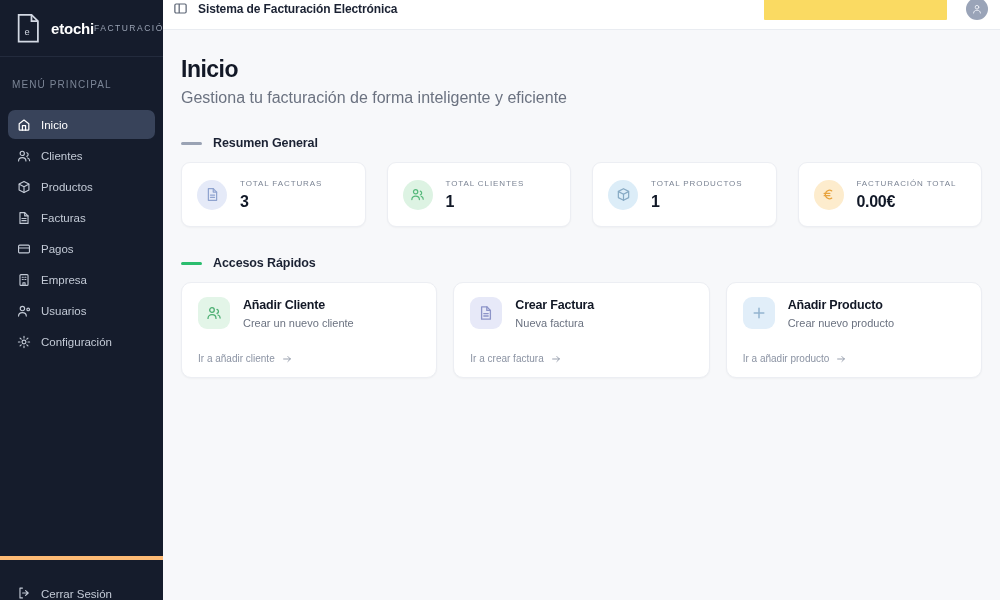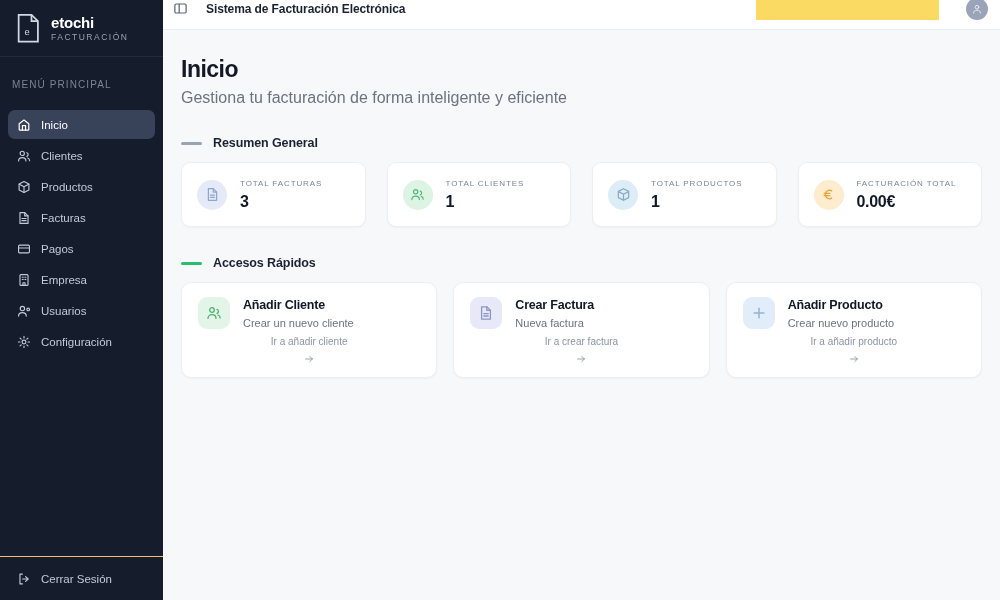--- a/index.html
+++ b/index.html
@@ -19,21 +19,21 @@
     flex: 0 0 163px;
     position: relative;
   }
   .brand {
     display: flex; align-items: center; gap: 9px;
     padding: 14px 0 14px 14px;
     height: 57px;
     border-bottom: 1px solid #232b3d;
   }
   .brand-logo { width: 28px; height: 30px; flex: 0 0 28px; }
-  .brand-text { display: flex; flex-direction: column; line-height: 1; }
+  .brand-text { display: flex; flex-direction: row; line-height: 1; }
   .brand-name {
     color: #ffffff; font-size: 15px; font-weight: bold;
     letter-spacing: -0.2px;
   }
   .brand-sub {
     color: #9aa3b4; font-size: 8.5px; letter-spacing: 1.5px;
     margin-top: 3px;
   }
   .menu-label {
     color: #7b8596; font-size: 10px; letter-spacing: 1.1px;
@@ -44,36 +44,36 @@
     display: flex; align-items: center; gap: 10px;
     height: 29px; padding: 0 9px;
     border-radius: 7px;
     color: #c3cad6; font-size: 11.5px;
     cursor: pointer;
   }
   .nav-item.active { background: #38435a; color: #ffffff; }
   .nav-item .ic { width: 14px; height: 14px; flex: 0 0 14px; display:block; }
   .logout {
     position: absolute; bottom: 0; left: 0; right: 0;
-    display: flex; align-items: center; gap: 10px;
+    display: flex; align-items: flex-end; gap: 10px;
     height: 44px; padding: 0 17px;
     color: #c3cad6; font-size: 11.5px;
-    border-top: 1px solid #fdba74;
+    border-top: 4px solid #fdba74;
     cursor: pointer;
   }
   .logout .ic { width: 14px; height: 14px; flex: 0 0 14px; }
 
   
   .main { flex: 1; height: 600px; background: #f7f8fa; position: relative; }
   .topbar {
     height: 30px; background: #ffffff;
     border-bottom: 1px solid #e9ecf1;
     display: flex; align-items: center;
     padding: 0 12px 12px 10px;
-    gap: 18px;
+    gap: 10px;
   }
   .toggle-icon { width: 15px; height: 15px; flex: 0 0 15px; cursor: pointer; }
   .topbar-title {
     font-size: 12px; font-weight: bold; color: #1b2233;
     letter-spacing: -0.1px;
   }
   .topbar-spacer { flex: 1; }
   .highlight-bar {
     width: 183px; height: 22px; background: #fada62; border-radius: 1px;
   }
@@ -143,21 +143,21 @@
   }
   .quick-icon svg { width: 16px; height: 16px; }
   .quick-titles { display: flex; flex-direction: column; }
   .quick-title {
     font-size: 12.5px; font-weight: bold; color: #121826; letter-spacing: -0.2px;
   }
   .quick-desc { font-size: 11px; color: #6b7280; margin-top: 5px; }
   .quick-link {
     margin-top: auto; margin-bottom: 13px;
     font-size: 10px; color: #8b93a3;
-    display: flex; align-items: center; gap: 7px; flex-direction: column;
+    display: flex; align-items: center; gap: 7px;
   }
   .quick-link svg { width: 10px; height: 10px; }
 </style>
 </head>
 <body>
 
 <div class="app">
 
   <aside class="sidebar">
     <div class="brand">

